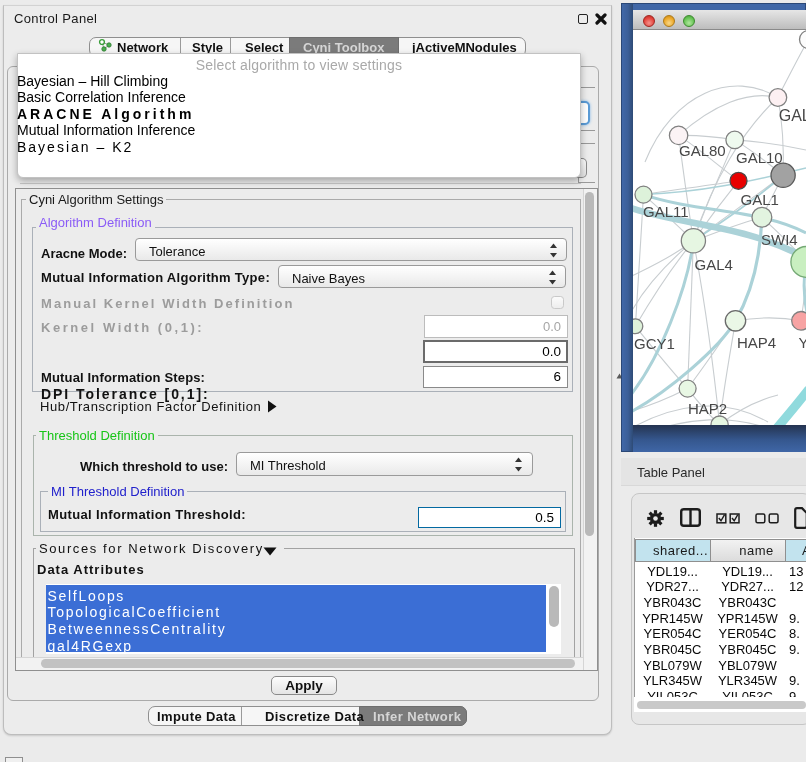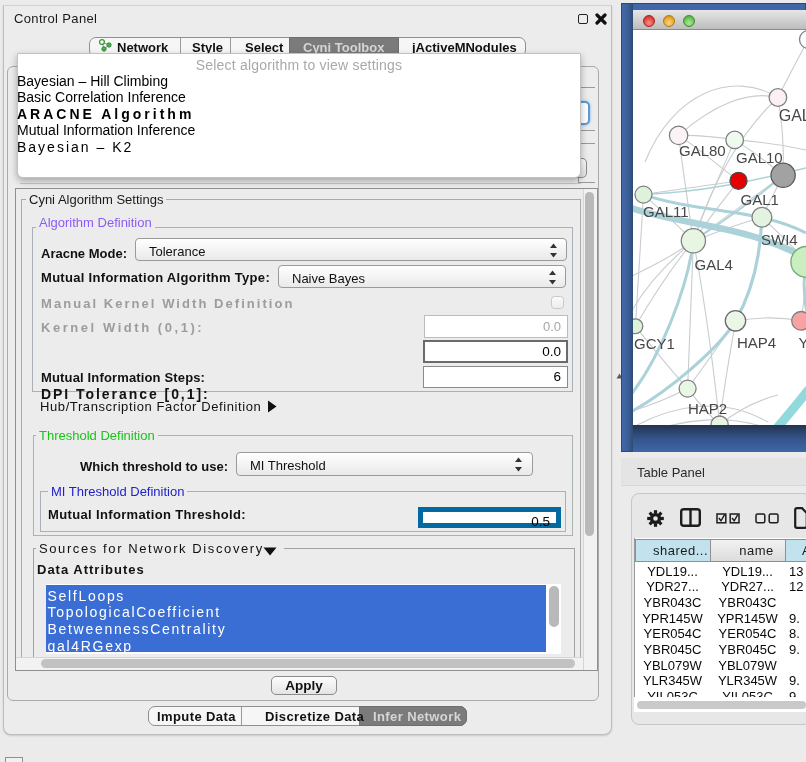--- a/index.html
+++ b/index.html
@@ -110,21 +110,21 @@
     <div class="ctext">MI Threshold</div>
     <svg class="abs" style="right:9px; top:4px;" width="9" height="15" viewBox="0 0 9 15">
       <path d="M4.5 0.5 L8 5 L1 5 Z" fill="#333"></path>
         <path d="M4.5 14.5 L8 10 L1 10 Z" fill="#333"></path>
     </svg>
   </div>
 
   <div class="grp" style="left:40px; top:491px; width:526px; height:41px; border-color:#aab0b8;"></div>
   <div class="gtitle" style="left:48px; top:485px; color:#2121cc;">MI Threshold Definition</div>
   <div class="abs bold" style="left:48px; top:507px; font-size:13px; letter-spacing:0.35px; color:#111;">Mutual Information Threshold:</div>
-  <div class="inp" style="left:418px; top:507px; width:143px; height:21px; border:5px solid #0369a1; color:#000; padding:2px 6px 0 0; font-size:13.5px;">0.5</div>
+  <div class="inp" style="left:418px; top:507px; width:143px; height:21px; border:1px solid #0369a1; color:#000; padding:2px 6px 0 0; font-size:13.5px;">0.5</div>
 
   <div class="grp" style="left:33px; top:548px; width:542px; height:121px; border-bottom:none;"></div>
   <div class="gtitle" style="left:36px; top:542px; color:#111; letter-spacing:1.6px; padding-right:20px;">Sources for Network Discovery</div>
   <svg class="abs" style="left:263px; top:547px;" width="14" height="9" viewBox="0 0 14 9">
     <path d="M0.5 0.5 L13.5 0.5 L7 8.5 Z" fill="#111"></path>
   </svg>
 
   <div class="abs bold" style="left:37px; top:562px; font-size:13px; letter-spacing:1.0px; color:#111;">Data Attributes</div>
 
   <div class="abs" style="left:46px; top:584px; width:515px; height:70px; background:#fff;"></div>

